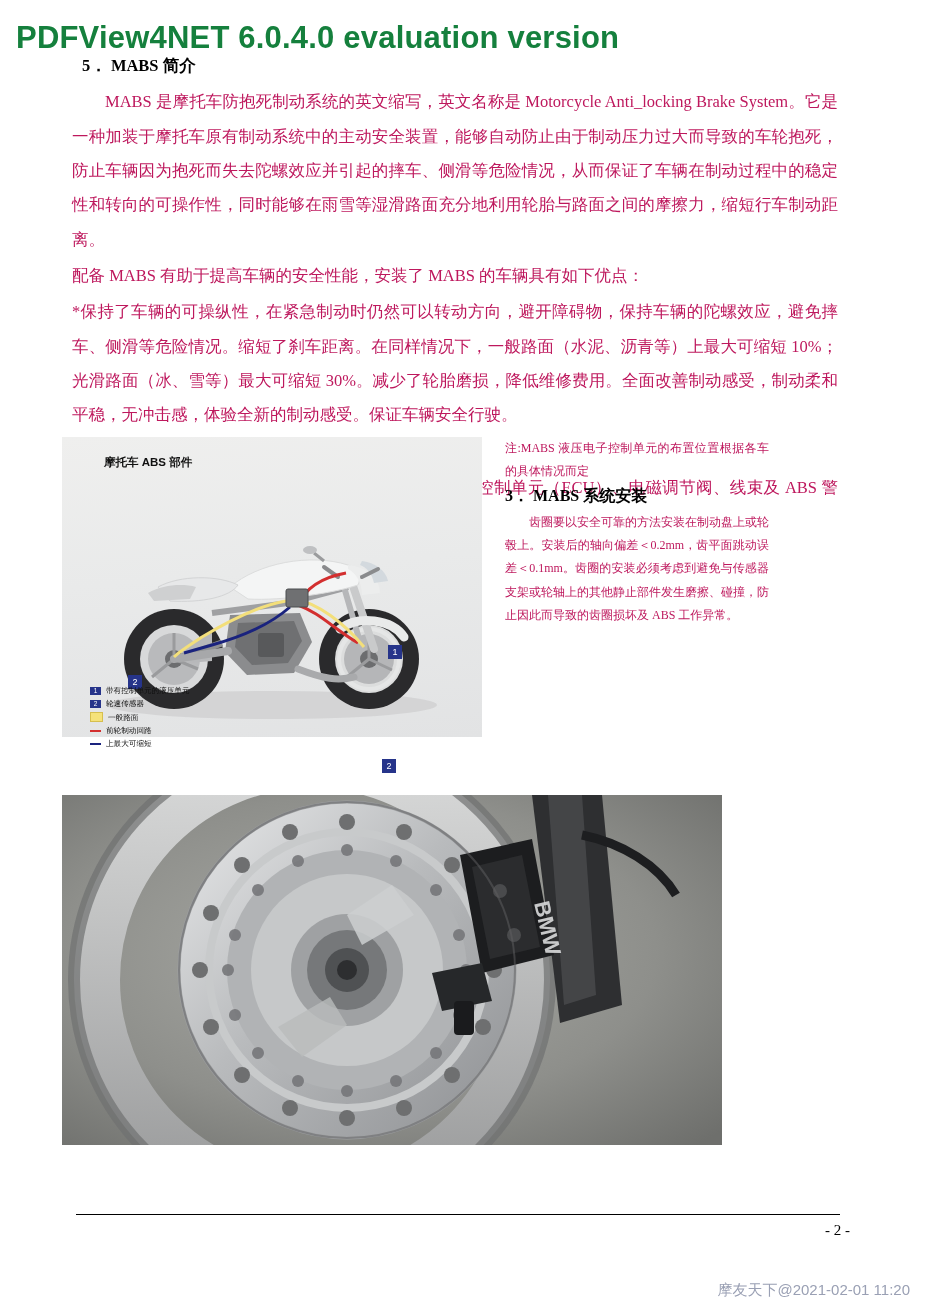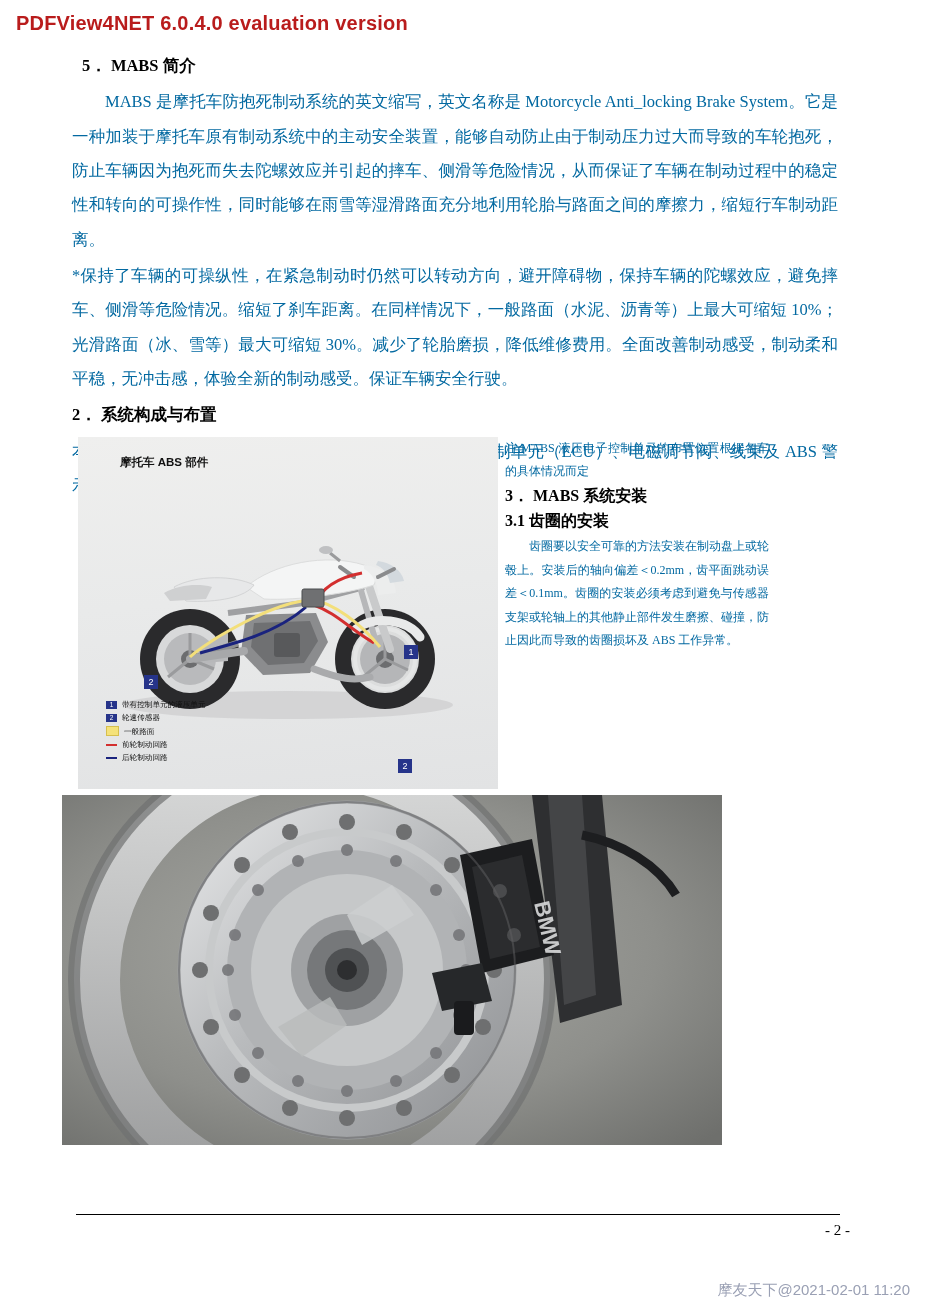--- a/index.html
+++ b/index.html
@@ -17,24 +17,24 @@
   .page {
     position: absolute;
     left: 0; top: 0;
     width: 926px;
     height: 1310px;
     background: #fff;
   }
   .watermark-top {
     position: absolute;
     left: 16px;
-    top: 12px;
-    font-size: 20px;
+    top: 20px;
+    font-size: 31px;
     font-weight: bold;
-    color: #b91c1c;
+    color: #15803d;
     letter-spacing: 0.2px;
     white-space: nowrap;
   }
   .content {
     position: absolute;
     left: 72px;
     top: 55px;
     width: 782px;
   }
   .h-num {
@@ -42,50 +42,49 @@
     font-weight: bold;
     font-size: 16.5px;
     color: #000;
     margin: 0 0 9px 0;
     line-height: 1.3;
   }
   .h-num.indent1 { padding-left: 10px; }
   .body-p {
     font-family: "Liberation Serif", serif;
     font-size: 16.5px;
-    color: #0369a1;
+    color: #be185d;
     line-height: 2.08;
     text-align: justify;
     margin: 0 16px 2px 0;
   }
   .body-p.first { text-indent: 2em; }
 
   
   .bike-fig {
     position: absolute;
     left: 62px;
     top: 437px;
     width: 420px;
-    height: 352px;
+    height: 300px;
     background: linear-gradient(175deg,#efefee 0%, #e9eaea 45%, #e2e3e4 100%);
-    margin-left: 16px;
   }
   .bike-title {
     position: absolute;
     left: 42px; top: 18px;
     font-size: 11.5px;
     font-weight: bold;
     color: #111;
     font-family: "Liberation Sans", sans-serif;
   }
   .bike-art { position: absolute; left: 0; top: 0; width: 420px; height: 352px; }
   .legend {
     position: absolute;
     left: 28px;
-    top: 262px;
+    top: 248px;
     font-size: 7.6px;
     color: #111;
     line-height: 1.55;
     font-family: "Liberation Sans", sans-serif;
   }
   .legend .row { display: flex; align-items: center; gap: 5px; margin-bottom: 1.5px; }
   .legend .sw {
     width: 11px; height: 8px; display: inline-block; flex: 0 0 auto;
     border: 1px solid #2b3a8f;
   }
@@ -159,20 +158,21 @@
 <body>
 
 <div class="page">
 
   <div class="watermark-top">PDFView4NET 6.0.4.0 evaluation version</div>
 
   <div class="content">
 
     <div class="h-num indent1">5． MABS 简介</div>
     <p class="body-p first">MABS 是摩托车防抱死制动系统的英文缩写，英文名称是 Motorcycle Anti_locking Brake System。它是一种加装于摩托车原有制动系统中的主动安全装置，能够自动防止由于制动压力过大而导致的车轮抱死，防止车辆因为抱死而失去陀螺效应并引起的摔车、侧滑等危险情况，从而保证了车辆在制动过程中的稳定性和转向的可操作性，同时能够在雨雪等湿滑路面充分地利用轮胎与路面之间的摩擦力，缩短行车制动距离。</p>
+    <p class="body-p">配备 MABS 有助于提高车辆的安全性能，安装了 MABS 的车辆具有如下优点：</p>
     <p class="body-p">*保持了车辆的可操纵性，在紧急制动时仍然可以转动方向，避开障碍物，保持车辆的陀螺效应，避免摔车、侧滑等危险情况。缩短了刹车距离。在同样情况下，一般路面（水泥、沥青等）上最大可缩短 10%；光滑路面（冰、雪等）最大可缩短 30%。减少了轮胎磨损，降低维修费用。全面改善制动感受，制动柔和平稳，无冲击感，体验全新的制动感受。保证车辆安全行驶。</p>
 
     <div class="h-num" style="margin-top:8px">2． 系统构成与布置</div>
     <p class="body-p">本系统包括轮速传感器（含齿圈和霍尔传感器）、电子控制单元（ECU）、电磁调节阀、线束及 ABS 警示灯部件组成</p>
   </div>
 
   <div class="bike-fig">
     <div class="bike-title">摩托车 ABS 部件</div>
 
     <svg class="bike-art" viewBox="0 0 420 352">
@@ -260,29 +260,28 @@
       <div class="row">
         <span class="sw" style="background:#f5e27a;border-color:#d6bf4f"></span>
         <span>一般路面</span>
       </div>
       <div class="row">
         <span class="sw line" style="border-top-color:#d32f2f"></span>
         <span>前轮制动回路</span>
       </div>
       <div class="row">
         <span class="sw line" style="border-top-color:#1a237e"></span>
-        <span>后轮制动回路</span>
+        <span>上最大可缩短</span>
       </div>
     </div>
   </div>
 
   <div class="rightcol">
     <p class="body-p">注:MABS 液压电子控制单元的布置位置根据各车的具体情况而定</p>
     <div class="h-num">3． MABS 系统安装</div>
-    <div class="h-num">3.1 齿圈的安装</div>
     <p class="body-p first">齿圈要以安全可靠的方法安装在制动盘上或轮毂上。安装后的轴向偏差＜0.2mm，齿平面跳动误差＜0.1mm。齿圈的安装必须考虑到避免与传感器支架或轮轴上的其他静止部件发生磨擦、碰撞，防止因此而导致的齿圈损坏及 ABS 工作异常。</p>
   </div>
 
   <div class="photo-fig">
     <svg class="photo-art" viewBox="0 0 660 350">
       <defs>
         <radialGradient id="bg" cx="45%" cy="45%" r="75%">
           <stop offset="0%" stop-color="#a9aaa5"></stop>
           <stop offset="60%" stop-color="#8e8f8b"></stop>
           <stop offset="100%" stop-color="#6e6f6c"></stop>

